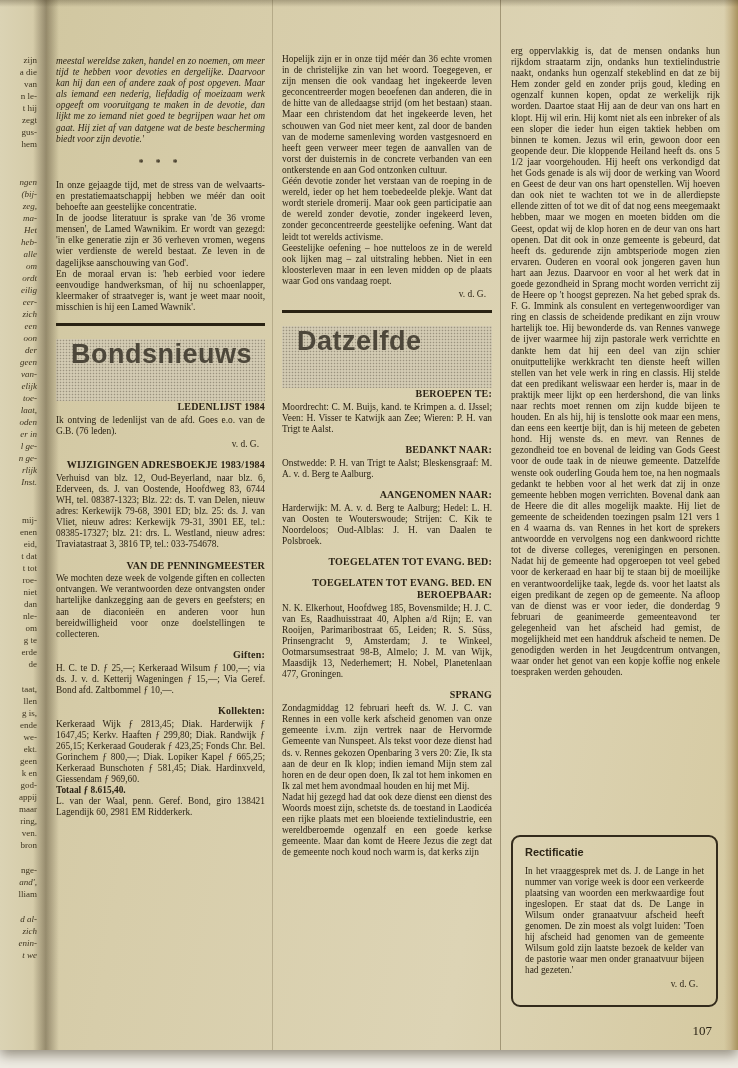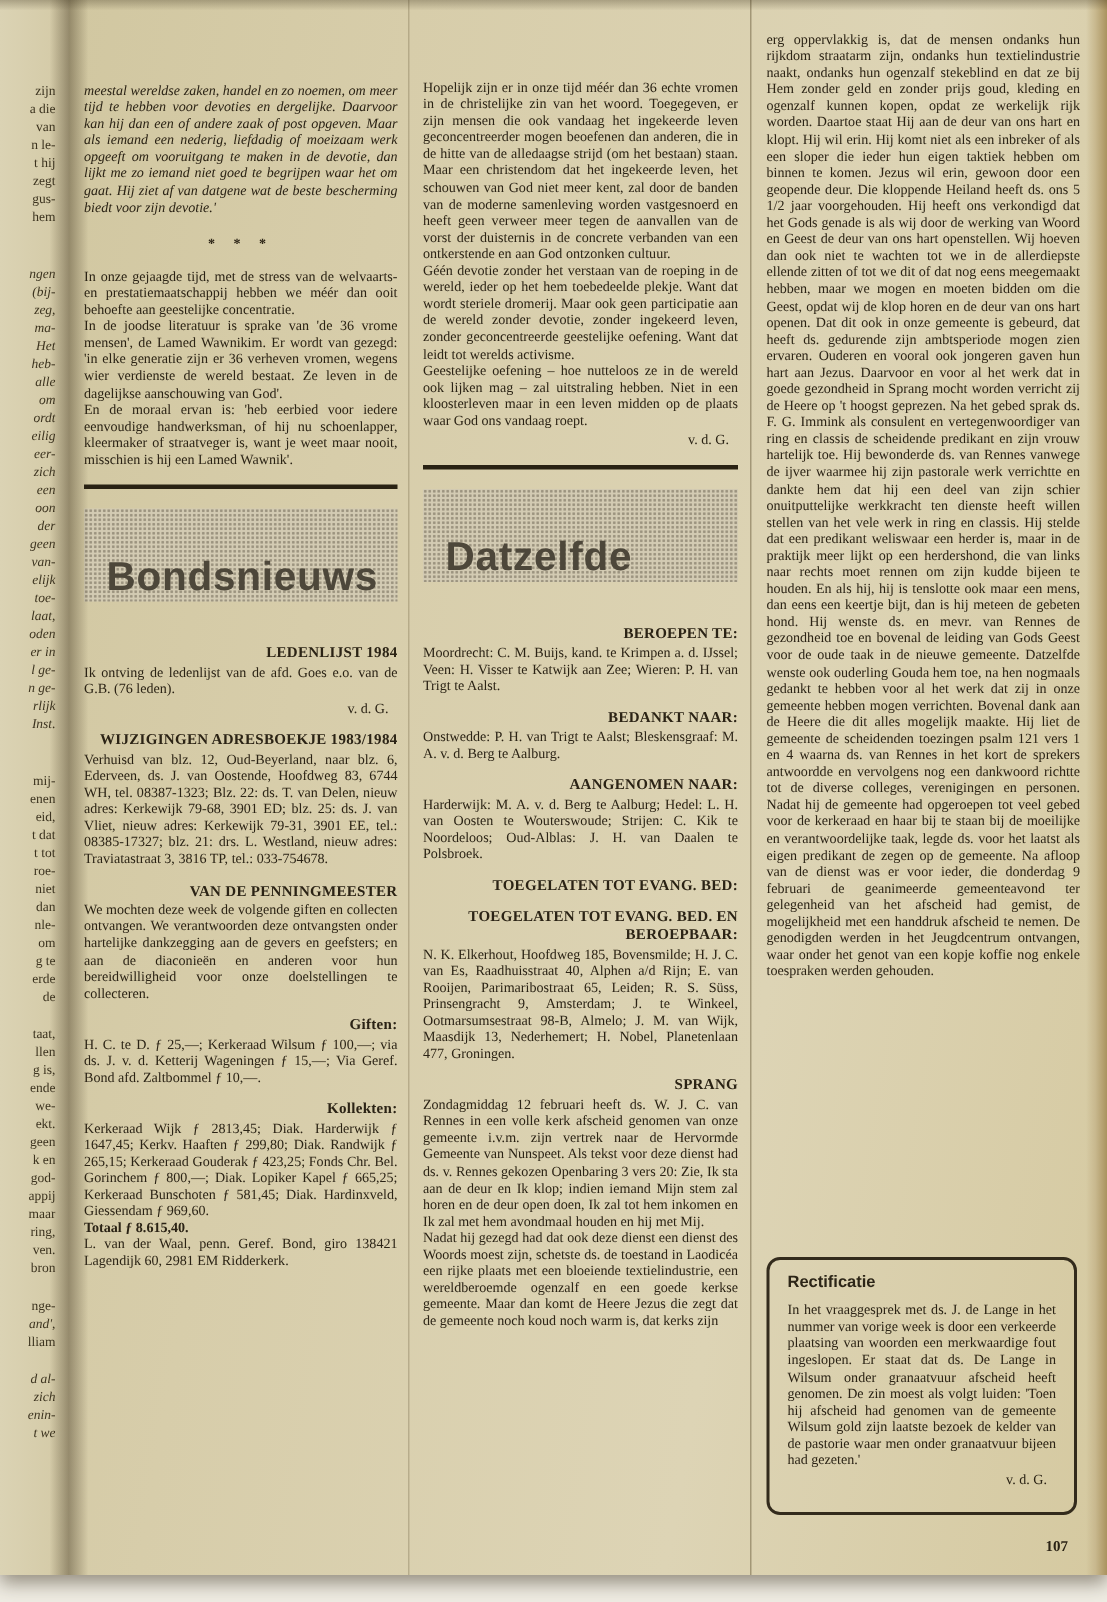--- a/index.html
+++ b/index.html
@@ -37,27 +37,27 @@
     display:flex;padding:0 4px 0 10px;
     font-size:9.4px;line-height:1.18;color:#2b2315;text-align:justify;
   }
   .col{box-sizing:border-box;height:100%;}
   .col1{width:216px;padding:56px 7px 0 0;}
   .col2{
     width:229px;padding:54px 8px 0 9px;
     border-left:1px solid rgba(95,80,48,.28);
     border-right:1px solid rgba(95,80,48,.45);
   }
-  .col3{flex:1;padding:22px 2px 12px 10px;display:flex;flex-direction:column;}
+  .col3{flex:1;padding:46px 2px 12px 10px;display:flex;flex-direction:column;}
   .para{margin:0;}
   .intro-italic{font-style:italic;margin:0;}
   .sep{text-align:center;letter-spacing:5px;font-weight:bold;margin:13px 0 11px;}
   .rule{height:3px;background:#292213;margin:10px 0 13px;border:0;}
   .news-box{
-    height:62px;display:flex;align-items:flex-end;margin-bottom:29px;
+    height:62px;display:flex;align-items:flex-start;margin-bottom:0;
     background-color:#d3cbb3;
     background-image:radial-gradient(rgba(118,110,92,.6) .8px, rgba(0,0,0,0) 1.05px);
     background-size:3px 3px;
   }
   .news-title{
     font-family:"Liberation Sans",sans-serif;font-weight:bold;
     font-size:27px;color:#4d473a;padding-left:15px;letter-spacing:.5px;
   }
   .sec-title{font-size:10px;font-weight:bold;letter-spacing:.2px;margin:9px 0 2px;text-align:right;}
   .section:first-child .sec-title{margin-top:0;}
@@ -66,21 +66,21 @@
   .cont{margin:0;}
   .spacer{flex:1;}
   .rect-box{
     border:2.5px solid #332b1c;border-radius:9px;
     padding:9px 12px 12px;margin-right:2px;
   }
   .rect-title{
     font-family:"Liberation Sans",sans-serif;font-size:11px;font-weight:bold;
     color:#2c2517;margin:0 0 7px;text-align:left;
   }
-  .page-num{text-align:right;font-weight:bold;font-size:10px;margin:16px 8px 0 0;}
+  .page-num{text-align:right;font-weight:normal;font-size:13px;margin:16px 8px 0 0;}
   .right-edge{
     position:absolute;right:0;top:0;bottom:0;width:14px;z-index:5;pointer-events:none;
     background:linear-gradient(to left,#a9935f,#c8b88e 55%,rgba(0,0,0,0));
   }
 </style>
 </head>
 <body>
 
 <div class="scan">
 

